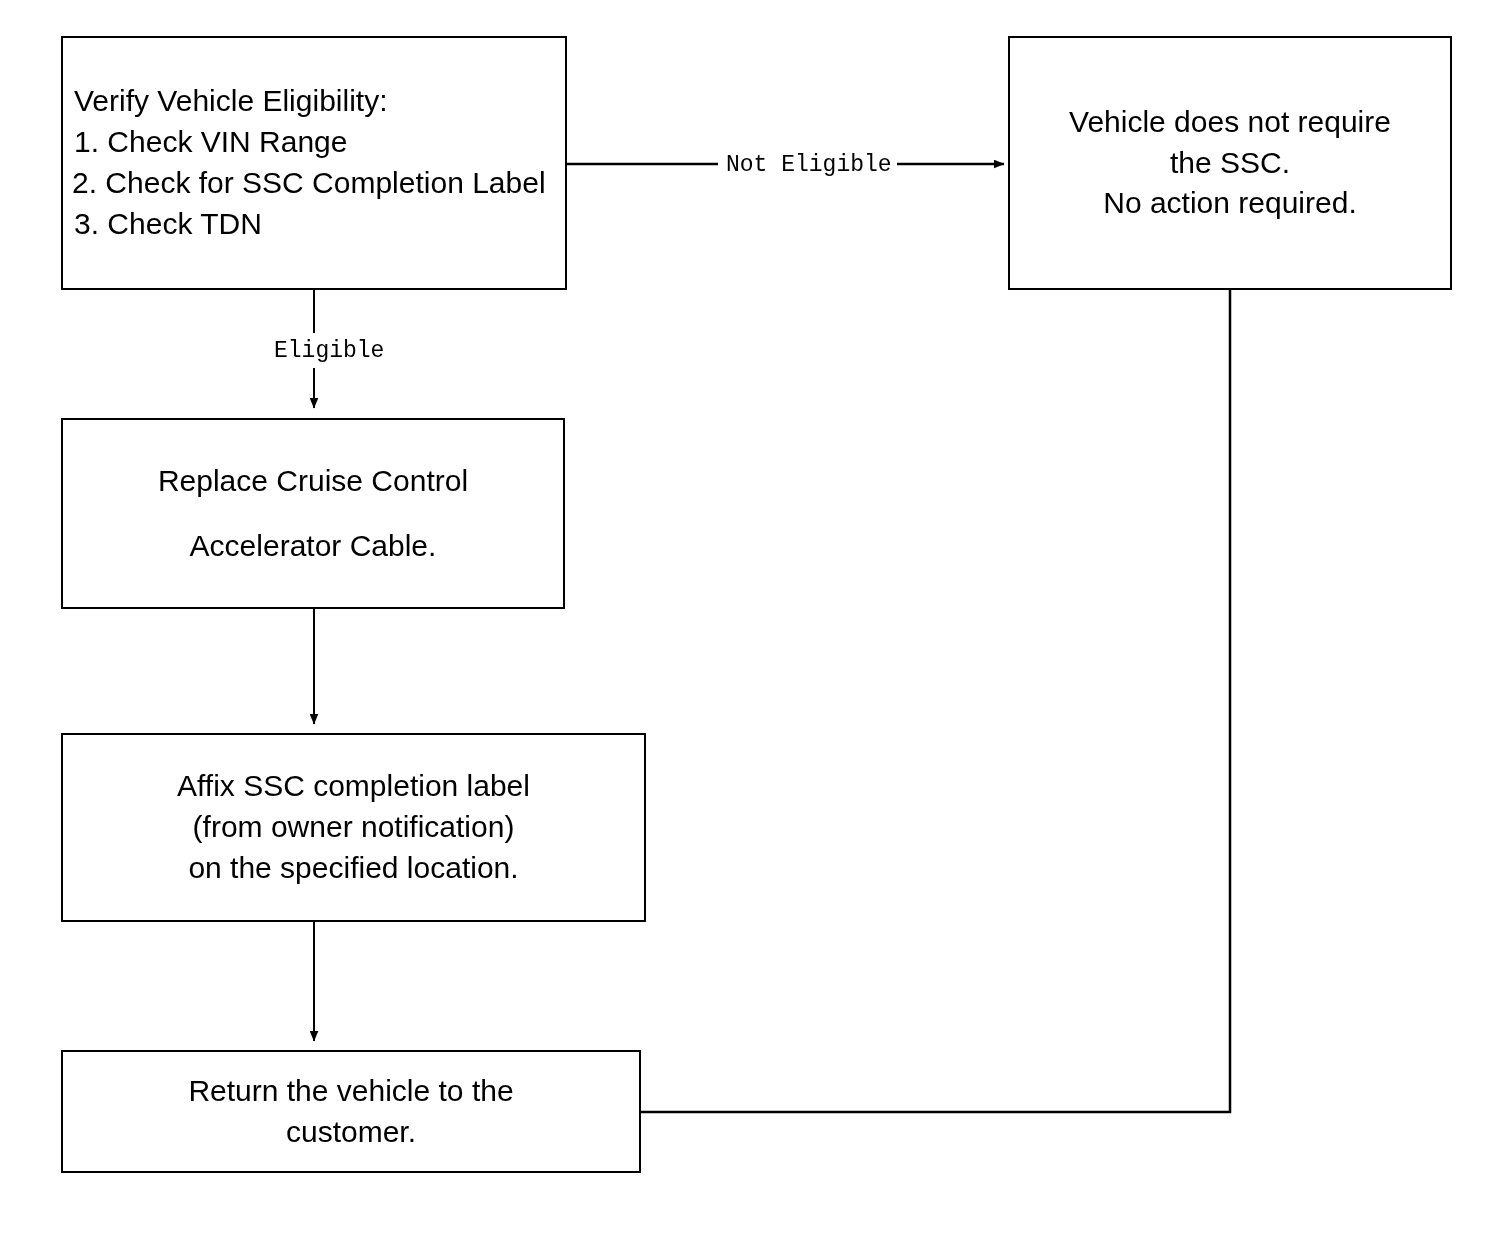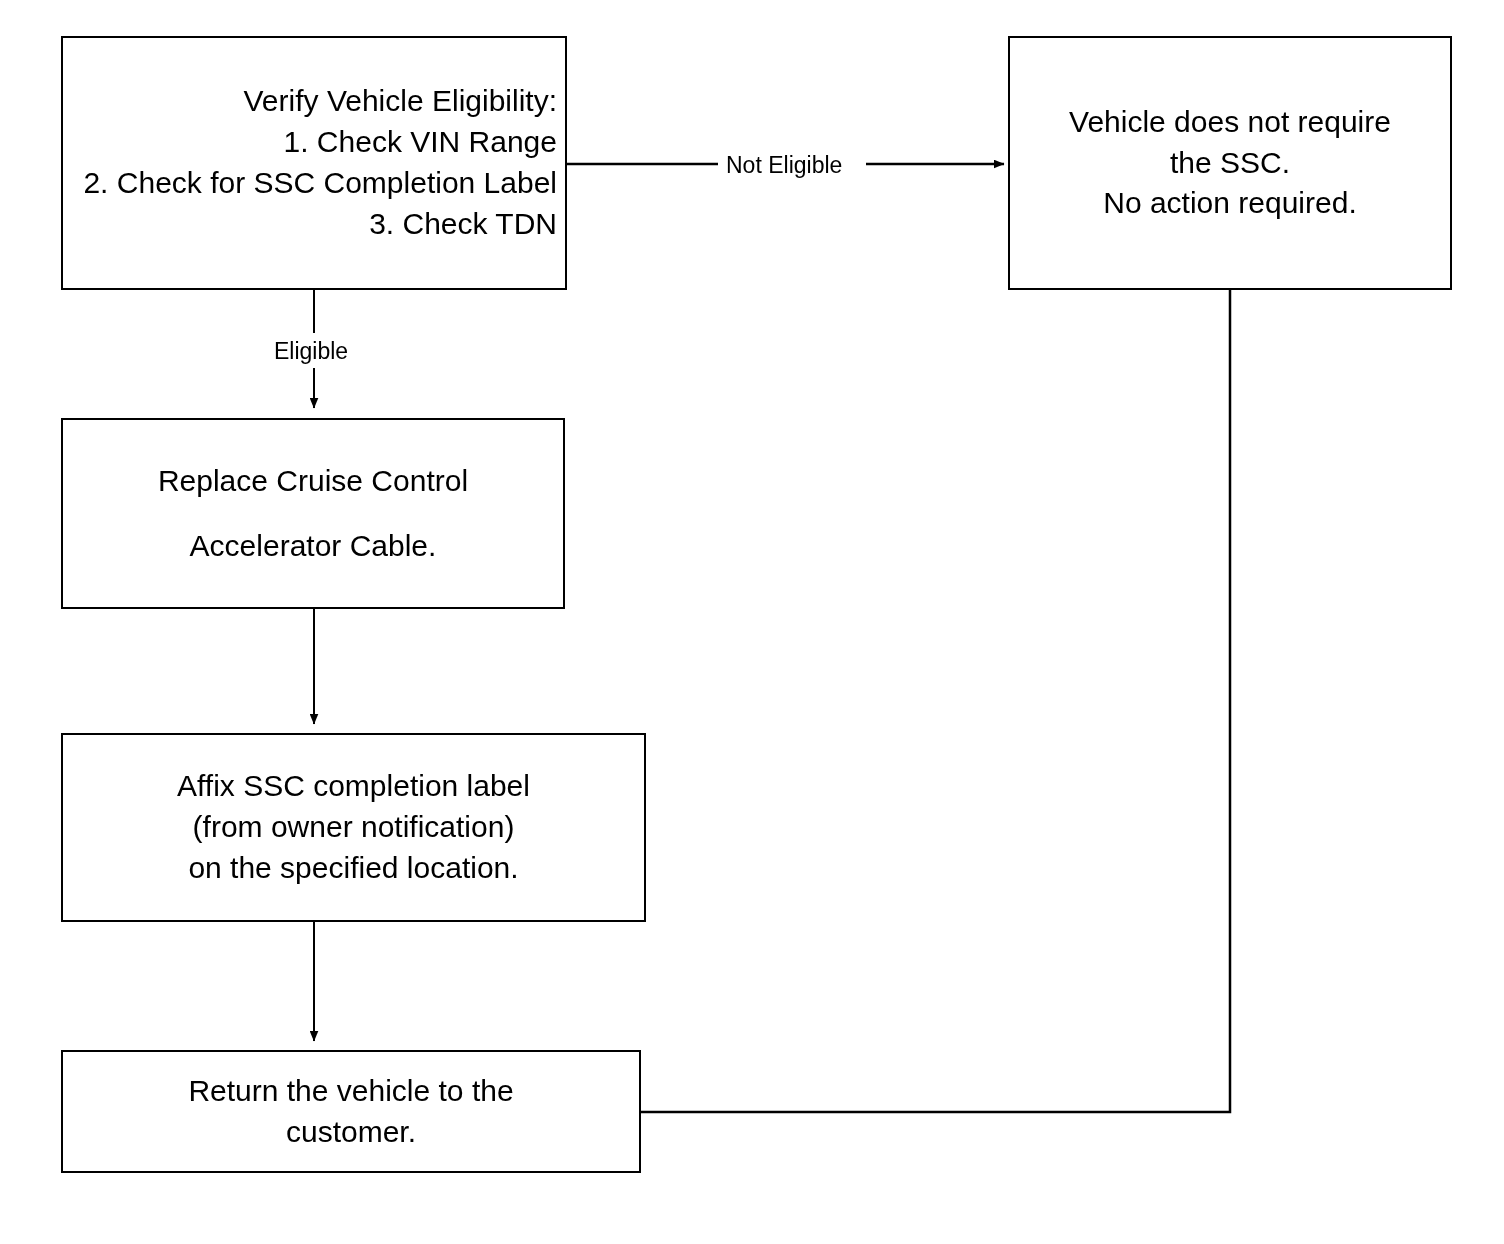--- a/index.html
+++ b/index.html
@@ -34,36 +34,36 @@
     overflow: hidden;
   }
   .node-text {
     font-family: "Liberation Sans", sans-serif;
     font-size: 30px;
     line-height: 1.36;
     color: #000000;
     white-space: pre-wrap;
   }
   .align-left {
-    text-align: right;
+    text-align: left;
     padding-left: 11px;
     padding-right: 8px;
   }
   .align-center {
     text-align: center;
     padding-left: 10px;
     padding-right: 10px;
   }
   .hang-indent {
     padding-left: 40px;
     text-indent: -31px;
   }
   .edge-label {
     position: absolute;
-    font-family: Liberation Sans, sans-serif;
+    font-family: Liberation Mono, monospace;
     font-size: 23px;
     color: #000000;
     background: #ffffff;
     white-space: nowrap;
     line-height: 1;
     padding: 2px 5px;
   }
 </style>
 </head>
 <body>

